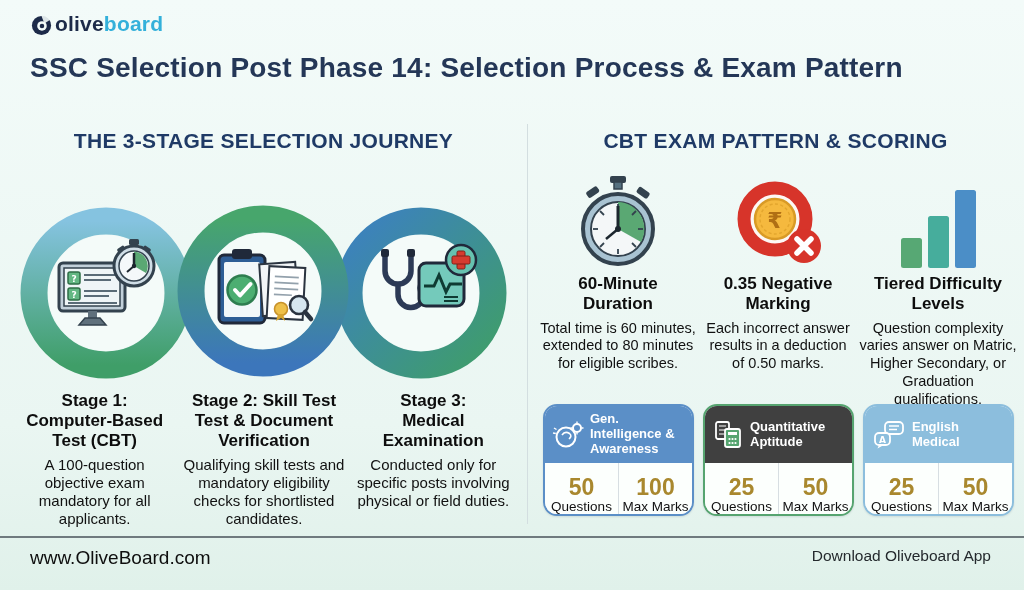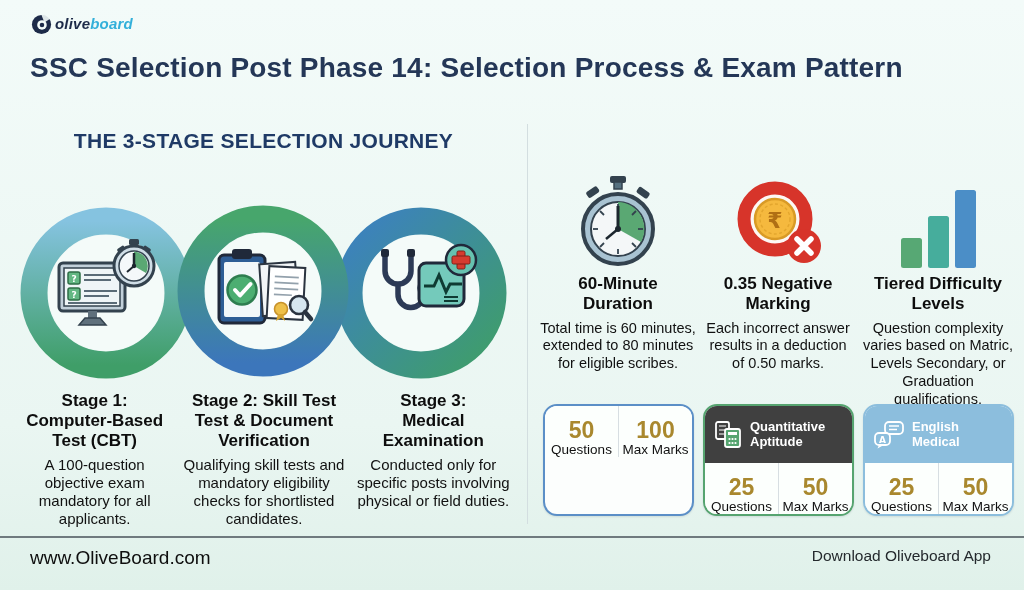--- a/index.html
+++ b/index.html
@@ -4,21 +4,21 @@
 <style>
   * { box-sizing: border-box; margin: 0; padding: 0; }
   html,body { width:1024px; height:590px; }
   body { font-family:"Liberation Sans", sans-serif; }
   .canvas {
     position:relative; width:1024px; height:590px; overflow:hidden;
     background:linear-gradient(180deg,#f3fbf9 0%,#eaf6f2 72%,#e0f1ea 100%);
   }
   
   .logo { position:absolute; left:30px; top:12px; display:flex; align-items:center; gap:2px; }
-  .logo-text { font-size:15px; font-weight:bold; letter-spacing:0.2px;font-style:italic; }
+  .logo-text { font-size:21px; font-weight:bold; letter-spacing:0.2px; }
   .logo-olive { color:#1d2b49; }
   .logo-board { color:#33b0da; }
   .main-title { position:absolute; left:30px; top:52px; width:980px;
     font-size:28px; font-weight:bold; color:#243757; letter-spacing:0.2px; }
   
   .section-heading { position:absolute; top:129px; font-size:21px; font-weight:bold;
     color:#1f3a66; text-align:center; letter-spacing:0.3px; }
   .heading-left { left:0; width:527px; }
   .heading-right { left:527px; width:497px; }
   .v-divider { position:absolute; left:527px; top:124px; width:1px; height:400px; background:#d3dee0; }
@@ -81,20 +81,21 @@
       </svg>
     </span>
     <span class="logo-text">
       <span class="logo-olive">olive</span><span class="logo-board">board</span>
     </span>
   </div>
 
   <div class="main-title">SSC Selection Post Phase 14: Selection Process &amp; Exam Pattern</div>
 
   <div class="section-heading heading-left">THE 3-STAGE SELECTION JOURNEY</div>
+  <div class="section-heading heading-right">CBT EXAM PATTERN &amp; SCORING</div>
   <div class="v-divider"></div>
 
   <svg class="rings-svg" width="516" height="204" viewBox="0 0 516 204">
     <defs>
       <linearGradient id="g1" x1="0" y1="0" x2="0" y2="1">
         <stop offset="0" stop-color="#85c3e0"></stop>
           <stop offset="1" stop-color="#3f9e68"></stop>
       </linearGradient>
       <linearGradient id="g2" x1="0" y1="0" x2="0" y2="1">
         <stop offset="0" stop-color="#47a66c"></stop>
@@ -252,27 +253,45 @@
 
     <div class="feature">
       <div class="feature-icon">
         <svg width="82" height="82" viewBox="0 0 82 82">
           <rect x="4" y="52" width="21" height="30" rx="2.5" fill="#57a874"></rect>
           <rect x="31" y="30" width="21" height="52" rx="2.5" fill="#46ad9c"></rect>
           <rect x="58" y="4" width="21" height="78" rx="2.5" fill="#4b8ec7"></rect>
         </svg>
       </div>
       <div class="feature-title">Tiered Difficulty Levels</div>
-      <div class="feature-desc">Question complexity varies based on Matric, Levels Secondary, or Graduation qualifications.</div>
+      <div class="feature-desc">Question complexity varies answer on Matric, Higher Secondary, or Graduation qualifications.</div>
     </div>
   </div>
 
   <div class="subjects">
 
     <div class="subject-card card-blue">
+      <div class="card-header">
+        <span style="flex:none;display:inline-flex;">
+          <svg width="32" height="30" viewBox="0 0 32 30">
+            <circle cx="14" cy="17" r="9.5" fill="none" stroke="#fff" stroke-width="2"></circle>
+            <path d="M10 15 q3 -4.5 7.5 -1.5 q3 2.5 -0.5 5.5" fill="none" stroke="#fff" stroke-width="1.6"></path>
+            <circle cx="25" cy="8" r="4" fill="none" stroke="#fff" stroke-width="2"></circle>
+            <g stroke="#fff" stroke-width="1.4">
+              <line x1="25" y1="1.5" x2="25" y2="3.5"></line>
+                <line x1="25" y1="12.5" x2="25" y2="14.5"></line>
+              <line x1="18.5" y1="8" x2="20.5" y2="8"></line>
+                <line x1="29.5" y1="8" x2="31.5" y2="8"></line>
+              <line x1="2" y1="8" x2="4.5" y2="9.5"></line>
+                <line x1="1" y1="13" x2="3.8" y2="13.5"></line>
+            </g>
+          </svg>
+        </span>
+        <span>Gen. Intelligence &amp; Awareness</span>
+      </div>
       <div class="card-body">
         <div class="card-cell">
           <div class="cell-num">50</div>
           <div class="cell-label">Questions</div>
         </div>
         <div class="card-cell">
           <div class="cell-num">100</div>
           <div class="cell-label">Max Marks</div>
         </div>
       </div>

